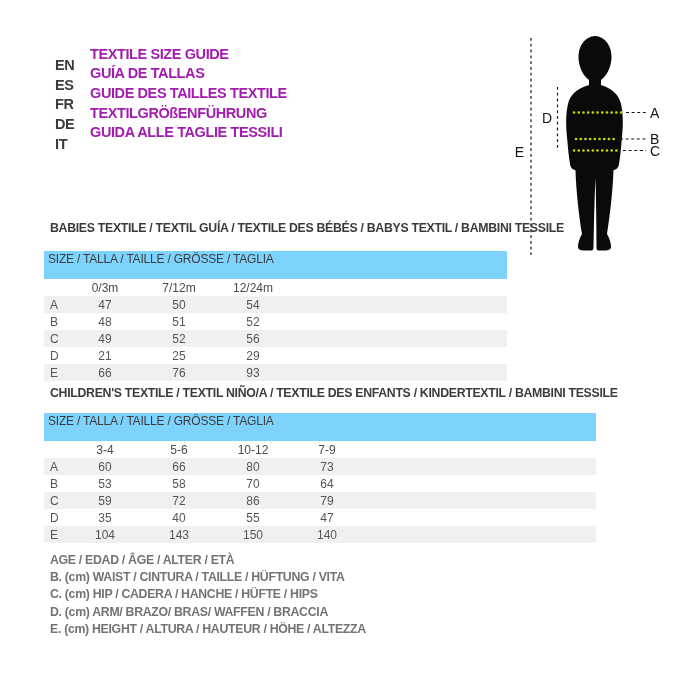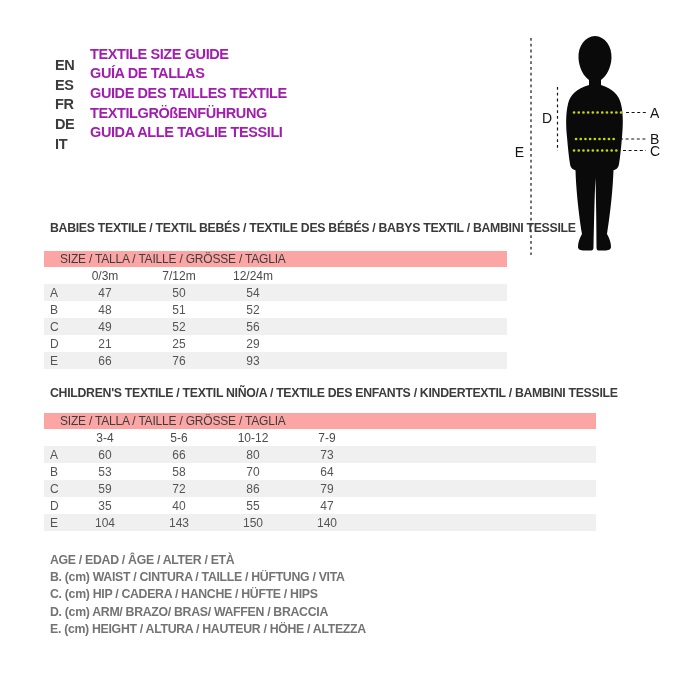--- a/index.html
+++ b/index.html
@@ -22,21 +22,21 @@
     letter-spacing:-0.3px;white-space:nowrap;
   }
   .title-babies{top:221px;}
   .title-children{top:386px;}
 
   
   .table-wrap{left:44px;}
   .wrap-babies{top:251px;width:463px;}
   .wrap-children{top:413px;width:552px;}
   .hdr-bar{
-    background:#fca5a5;height:16px;line-height:16px;padding-left:16px;
+    background:#7dd3fc;height:28px;line-height:16px;padding-left:4px;
     font-size:12px;color:#3d3d3d;letter-spacing:-0.2px;white-space:nowrap;
   }
   table.size-table{border-collapse:collapse;width:100%;table-layout:fixed;}
   table.size-table td{
     height:17px;padding:0;font-size:12px;color:#555;text-align:center;vertical-align:middle;
   }
   table.size-table td.lbl{text-align:left;padding-left:6px;}
   tr.shade{background:#f0f0f0;}
   tr.sizes-row td{color:#4a4a4a;}
 
@@ -125,21 +125,21 @@
   <line x1="574" y1="150.5" x2="620" y2="150.5" stroke="#c6d800" stroke-width="2.6" stroke-dasharray="0.1 4.6" stroke-linecap="round"></line>
   <line x1="623" y1="150.5" x2="646" y2="150.5" stroke="#141414" stroke-width="1.2" stroke-dasharray="3 2.6"></line>
 
   <text class="svg-label" x="650" y="117.5">A</text>
   <text class="svg-label" x="650" y="143.5">B</text>
   <text class="svg-label" x="650" y="156">C</text>
   <text class="svg-label" x="552" y="123" text-anchor="end">D</text>
   <text class="svg-label" x="524" y="157" text-anchor="end">E</text>
 </svg>
 
-<div class="abs table-title title-babies">BABIES TEXTILE / TEXTIL BEBÉS / TEXTILE DES BÉBÉS / BABYS TEXTIL / BAMBINI TESSILE</div>
+<div class="abs table-title title-babies">BABIES TEXTILE / TEXTIL GUÍA / TEXTILE DES BÉBÉS / BABYS TEXTIL / BAMBINI TESSILE</div>
 <div class="abs table-wrap wrap-babies">
   <div class="hdr-bar">SIZE / TALLA / TAILLE / GRÖSSE / TAGLIA</div>
   <table class="size-table">
     <colgroup>
         <col style="width:24px">
         <col style="width:74px">
         <col style="width:74px">
         <col style="width:74px">
         <col>
       </colgroup>

